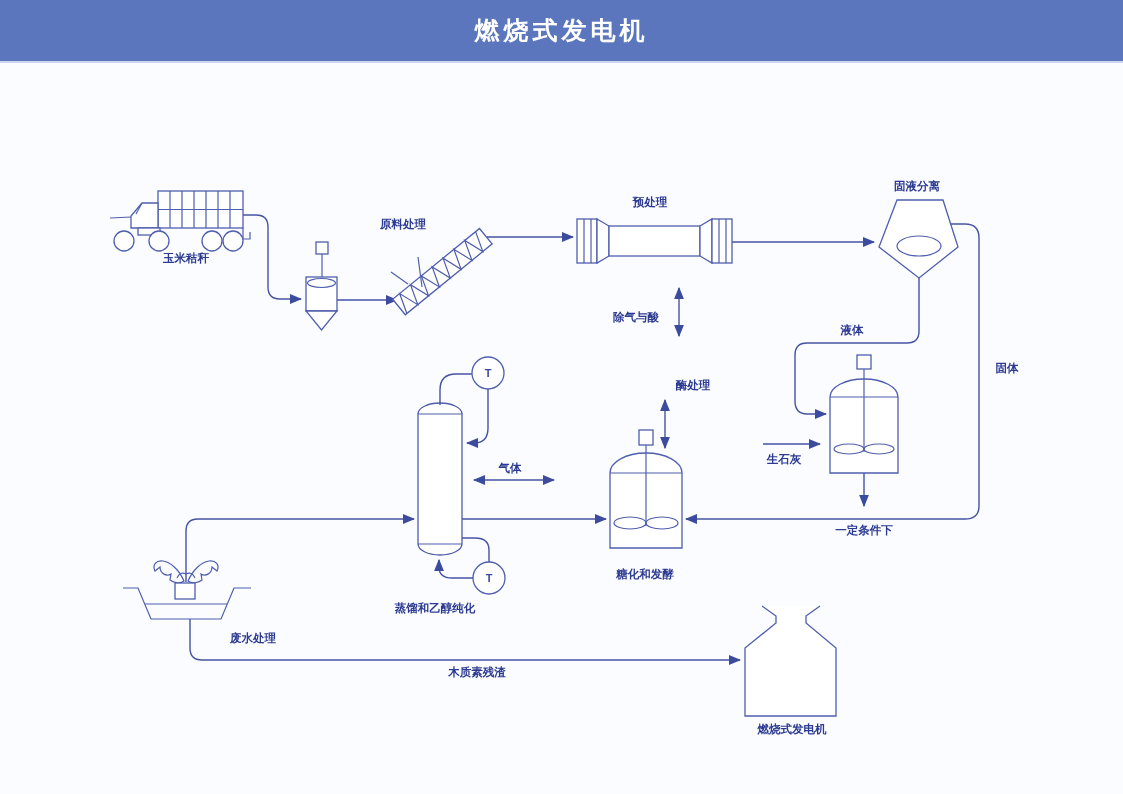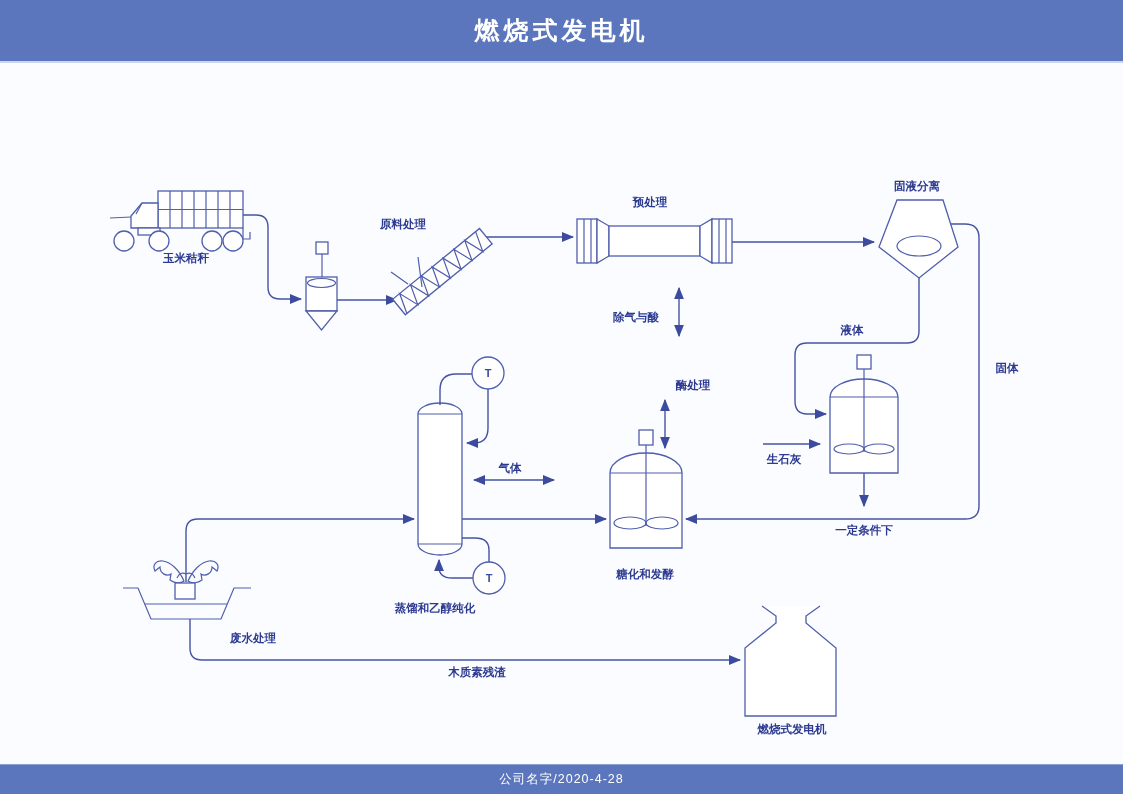--- a/index.html
+++ b/index.html
@@ -156,17 +156,14 @@
     </g>
     <text class="lbl" x="253" y="642">废水处理</text>
     <text class="lbl" x="477" y="676">木质素残渣</text>
 
     <g>
       <path class="shape" d="M 762,606 L 776,616 V 623 L 745,648 V 716 H 836 V 648 L 806,623 V 616 L 820,606"></path>
     </g>
     <text class="lbl" x="792" y="733">燃烧式发电机</text>
   </svg>
 
-  <div class="botbar">
-    <span>公司名字/2020-4-28</span>
-  </div>
 
 </div>
 
 </body></html>

